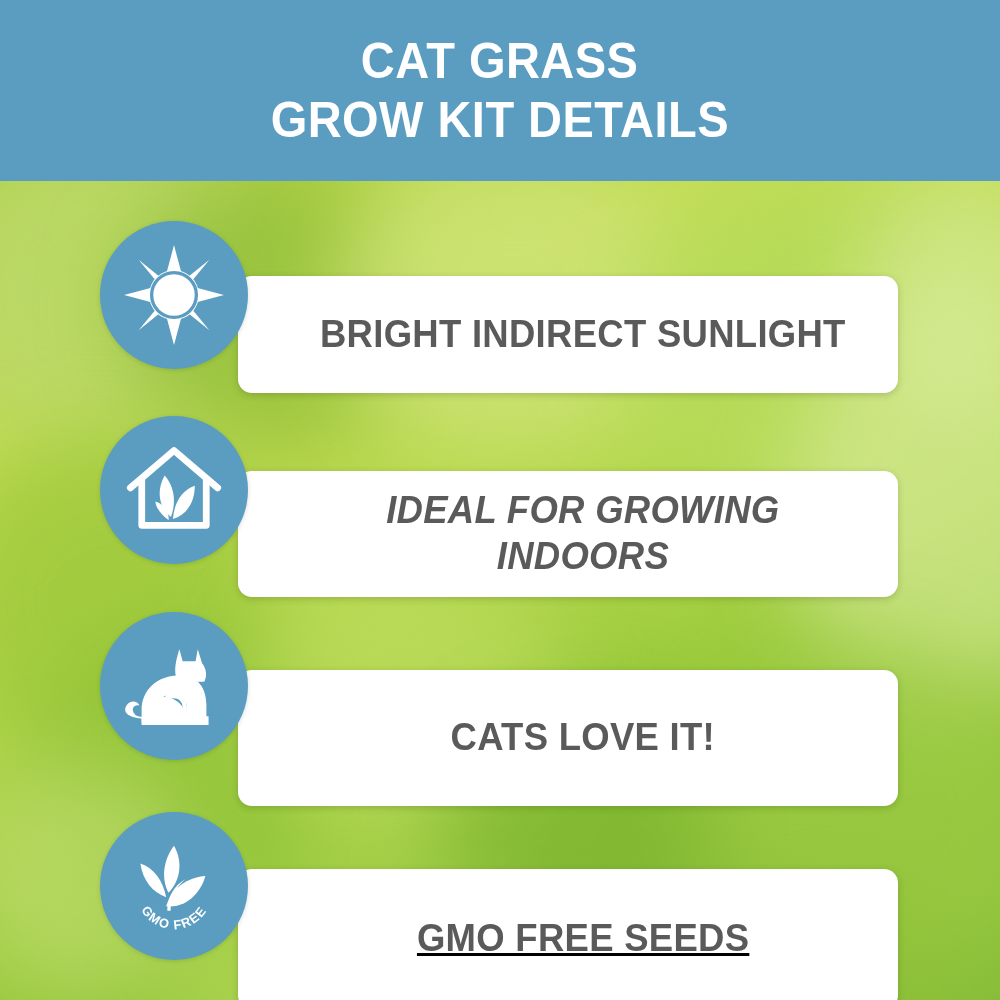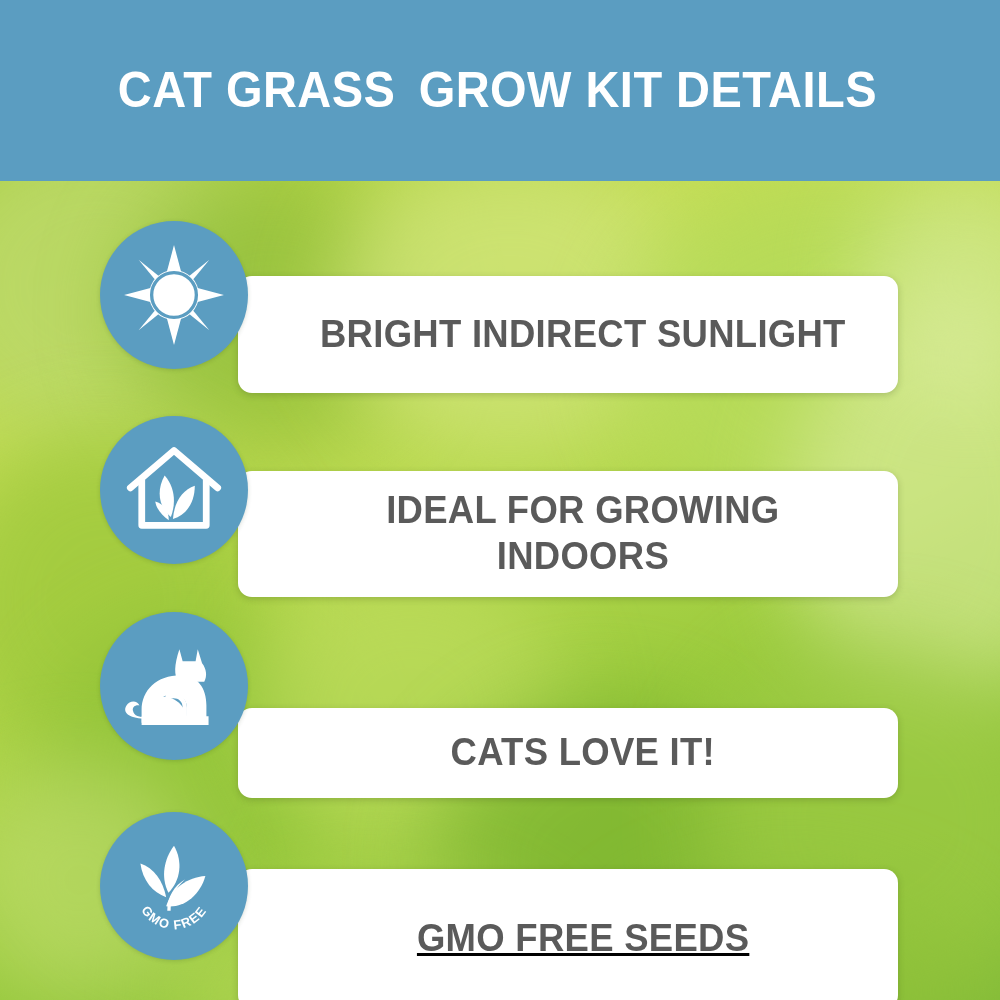--- a/index.html
+++ b/index.html
@@ -50,21 +50,21 @@
   }
 
   
   .header {
     position: absolute;
     left: 0; top: 0;
     width: 1000px;
     height: 181px;
     background: #5b9dc1;
     display: flex;
-    flex-direction: row;
+    flex-direction: column;
     align-items: center;
     justify-content: center;
     z-index: 6;
   }
   .header-line {
     color: #ffffff;
     font-family: "Liberation Sans Narrow", "Liberation Sans", sans-serif;
     font-weight: bold;
     font-size: 50px;
     line-height: 1.18;
@@ -165,21 +165,21 @@
           <polygon points="84,16 66,38 62,34"></polygon>
           <polygon points="16,84 34,62 38,66"></polygon>
           <circle cx="50" cy="50" r="24"></circle>
         </g>
         <circle cx="50" cy="50" r="21.5" fill="none" stroke="#5b9dc1" stroke-width="3.2"></circle>
       </svg>
     </div>
   </div>
 
   <div class="row" style="top:0;">
-    <div class="card" style="top:431px; height:126px;">
+    <div class="card" style="top:431px; height:126px;font-style:italic;">
       <div class="card-label">
         <span>IDEAL FOR GROWING</span><br>
         <span>INDOORS</span>
       </div>
     </div>
     <div class="icon-circle" style="top:416px;">
       <svg width="104" height="104" viewBox="0 0 100 100" aria-hidden="true">
 
         <path d="M8 48 L50 12 L92 48" fill="none" stroke="#ffffff" stroke-width="6.5" stroke-linecap="round" stroke-linejoin="round"></path>
         <path d="M19 40 L19 84 L81 84 L81 40" fill="none" stroke="#ffffff" stroke-width="6.5" stroke-linejoin="round"></path>
@@ -187,21 +187,21 @@
         <g fill="#ffffff">
           <path d="M47 76 C35 66 33 50 41 36 C51 47 52 63 47 76 Z"></path>
           <path d="M49 78 C50 62 58 50 70 46 C70 62 62 74 49 78 Z"></path>
           <path d="M45 79 C38 74 33 68 32 61 C40 63 45 70 45 79 Z"></path>
         </g>
       </svg>
     </div>
   </div>
 
   <div class="row" style="top:0;">
-    <div class="card" style="top:668px; height:90px;">
+    <div class="card" style="top:630px; height:136px;">
       <div class="card-label">CATS LOVE IT!</div>
     </div>
     <div class="icon-circle" style="top:612px;">
       <svg width="108" height="108" viewBox="0 0 100 100" aria-hidden="true">
         <g fill="#ffffff">
 
           <path d="M55 16 L58 27 L70 27 L72 16 L76 29 C80 34 81 41 78 46 L54 46 C50 40 50 31 55 16 Z"></path>
 
           <path d="M56 40 C72 40 80 52 80 68 L80 84 L62 84 L62 70
                    C62 62 56 58 48 58 C38 58 32 65 32 75 L32 84 L20 84 L20 72

